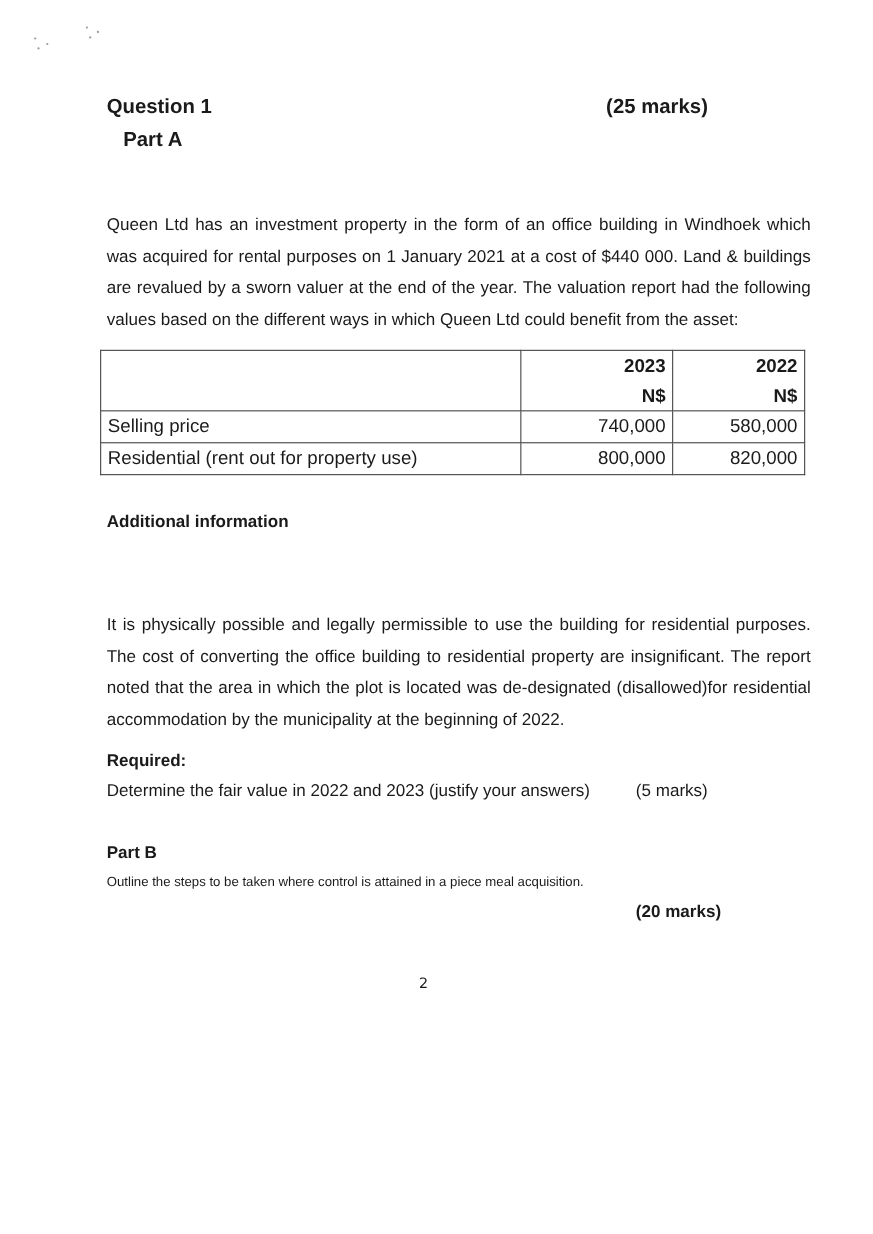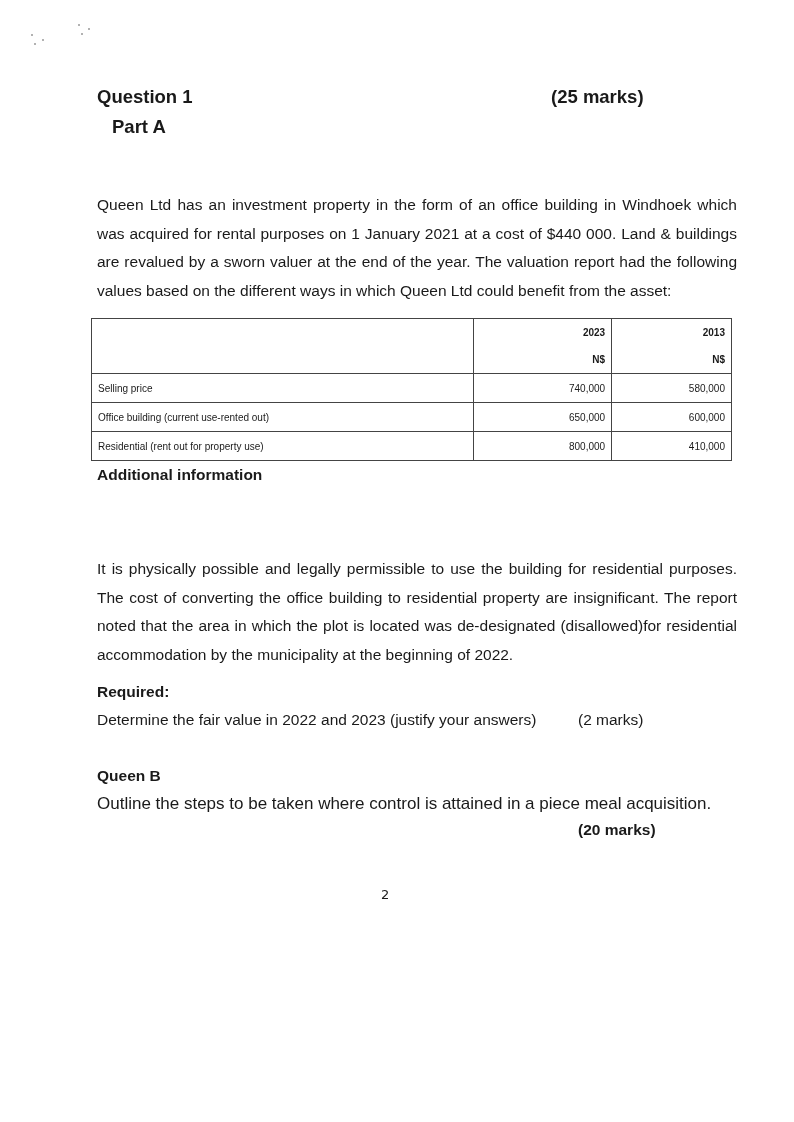--- a/index.html
+++ b/index.html
@@ -9,21 +9,21 @@
   }
   .abs { position: absolute; }
   .heading { font-weight: bold; font-size: 18.5px; }
   .para {
     font-size: 15.5px; line-height: 28.5px; text-align: justify;
     text-align-last: left; width: 640px; margin-top: 44px;
   }
   .bold { font-weight: bold; }
   table.vals {
     position: absolute; left: 91px; top: 318px; width: 641px;
-    border-collapse: collapse; font-size: 10px;
+    border-collapse: collapse; font-size: 17px;
   }
   table.vals td { border: 1.3px solid #444; padding: 0 6px; height: 28px; }
   table.vals td.num { text-align: right; }
   table.vals col.c1 { width: 383px; }
   table.vals col.c2 { width: 138px; }
   table.vals col.c3 { width: 120px; }
   .hdr-cell { vertical-align: top; padding-top: 0 !important; }
   .hdr-line { display: block; height: 27px; line-height: 27px; font-weight: bold; text-align: right; }
   .speck { position: absolute; width: 2px; height: 2px; background: #999; border-radius: 1px; }
   .pagenum { font-family: "DejaVu Sans", sans-serif; font-size: 13px; }
@@ -52,46 +52,41 @@
       <col class="c3">
     </colgroup>
   <tbody>
       <tr>
     <td class="hdr-cell" style="height:54px;"></td>
     <td class="hdr-cell num">
       <span class="hdr-line">2023</span>
       <span class="hdr-line">N$</span>
     </td>
     <td class="hdr-cell num">
-      <span class="hdr-line">2013</span>
+      <span class="hdr-line">2022</span>
       <span class="hdr-line">N$</span>
     </td>
   </tr>
   <tr>
     <td>Selling price</td>
     <td class="num">740,000</td>
     <td class="num">580,000</td>
   </tr>
   <tr>
-    <td>Office building (current use-rented out)</td>
-    <td class="num">650,000</td>
-    <td class="num">600,000</td>
-  </tr>
-  <tr>
     <td>Residential (rent out for property use)</td>
     <td class="num">800,000</td>
-    <td class="num">410,000</td>
+    <td class="num">820,000</td>
   </tr>
 </tbody>
   </table>
 
 <div class="abs bold" style="left:97px;top:466px;font-size:15.5px;">Additional information</div>
 <div class="abs para" style="left:97px;top:511px;">It is physically possible and legally permissible to use the building for residential purposes. The cost of converting the office building to residential property are insignificant. The report noted that the area in which the plot is located was de-designated (disallowed)for residential accommodation by the municipality at the beginning of 2022.</div>
 
 <div class="abs bold" style="left:97px;top:683px;font-size:15.5px;">Required:</div>
 <div class="abs" style="left:97px;top:711px;font-size:15.5px;">Determine the fair value in 2022 and 2023 (justify your answers)</div>
-<div class="abs" style="left:578px;top:711px;font-size:15.5px;">(2 marks)</div>
+<div class="abs" style="left:578px;top:711px;font-size:15.5px;">(5 marks)</div>
 
-<div class="abs bold" style="left:97px;top:767px;font-size:15.5px;">Queen B</div>
-<div class="abs" style="left:97px;top:794px;font-size:17px;">Outline the steps to be taken where control is attained in a piece meal acquisition.</div>
+<div class="abs bold" style="left:97px;top:767px;font-size:15.5px;">Part B</div>
+<div class="abs" style="left:97px;top:794px;font-size:12px;">Outline the steps to be taken where control is attained in a piece meal acquisition.</div>
 <div class="abs" style="left:578px;top:821px;font-size:15.5px;font-weight:bold;">(20 marks)</div>
 
 <div class="abs pagenum" style="left:381px;top:887px;">2</div>
 
 </body></html>

